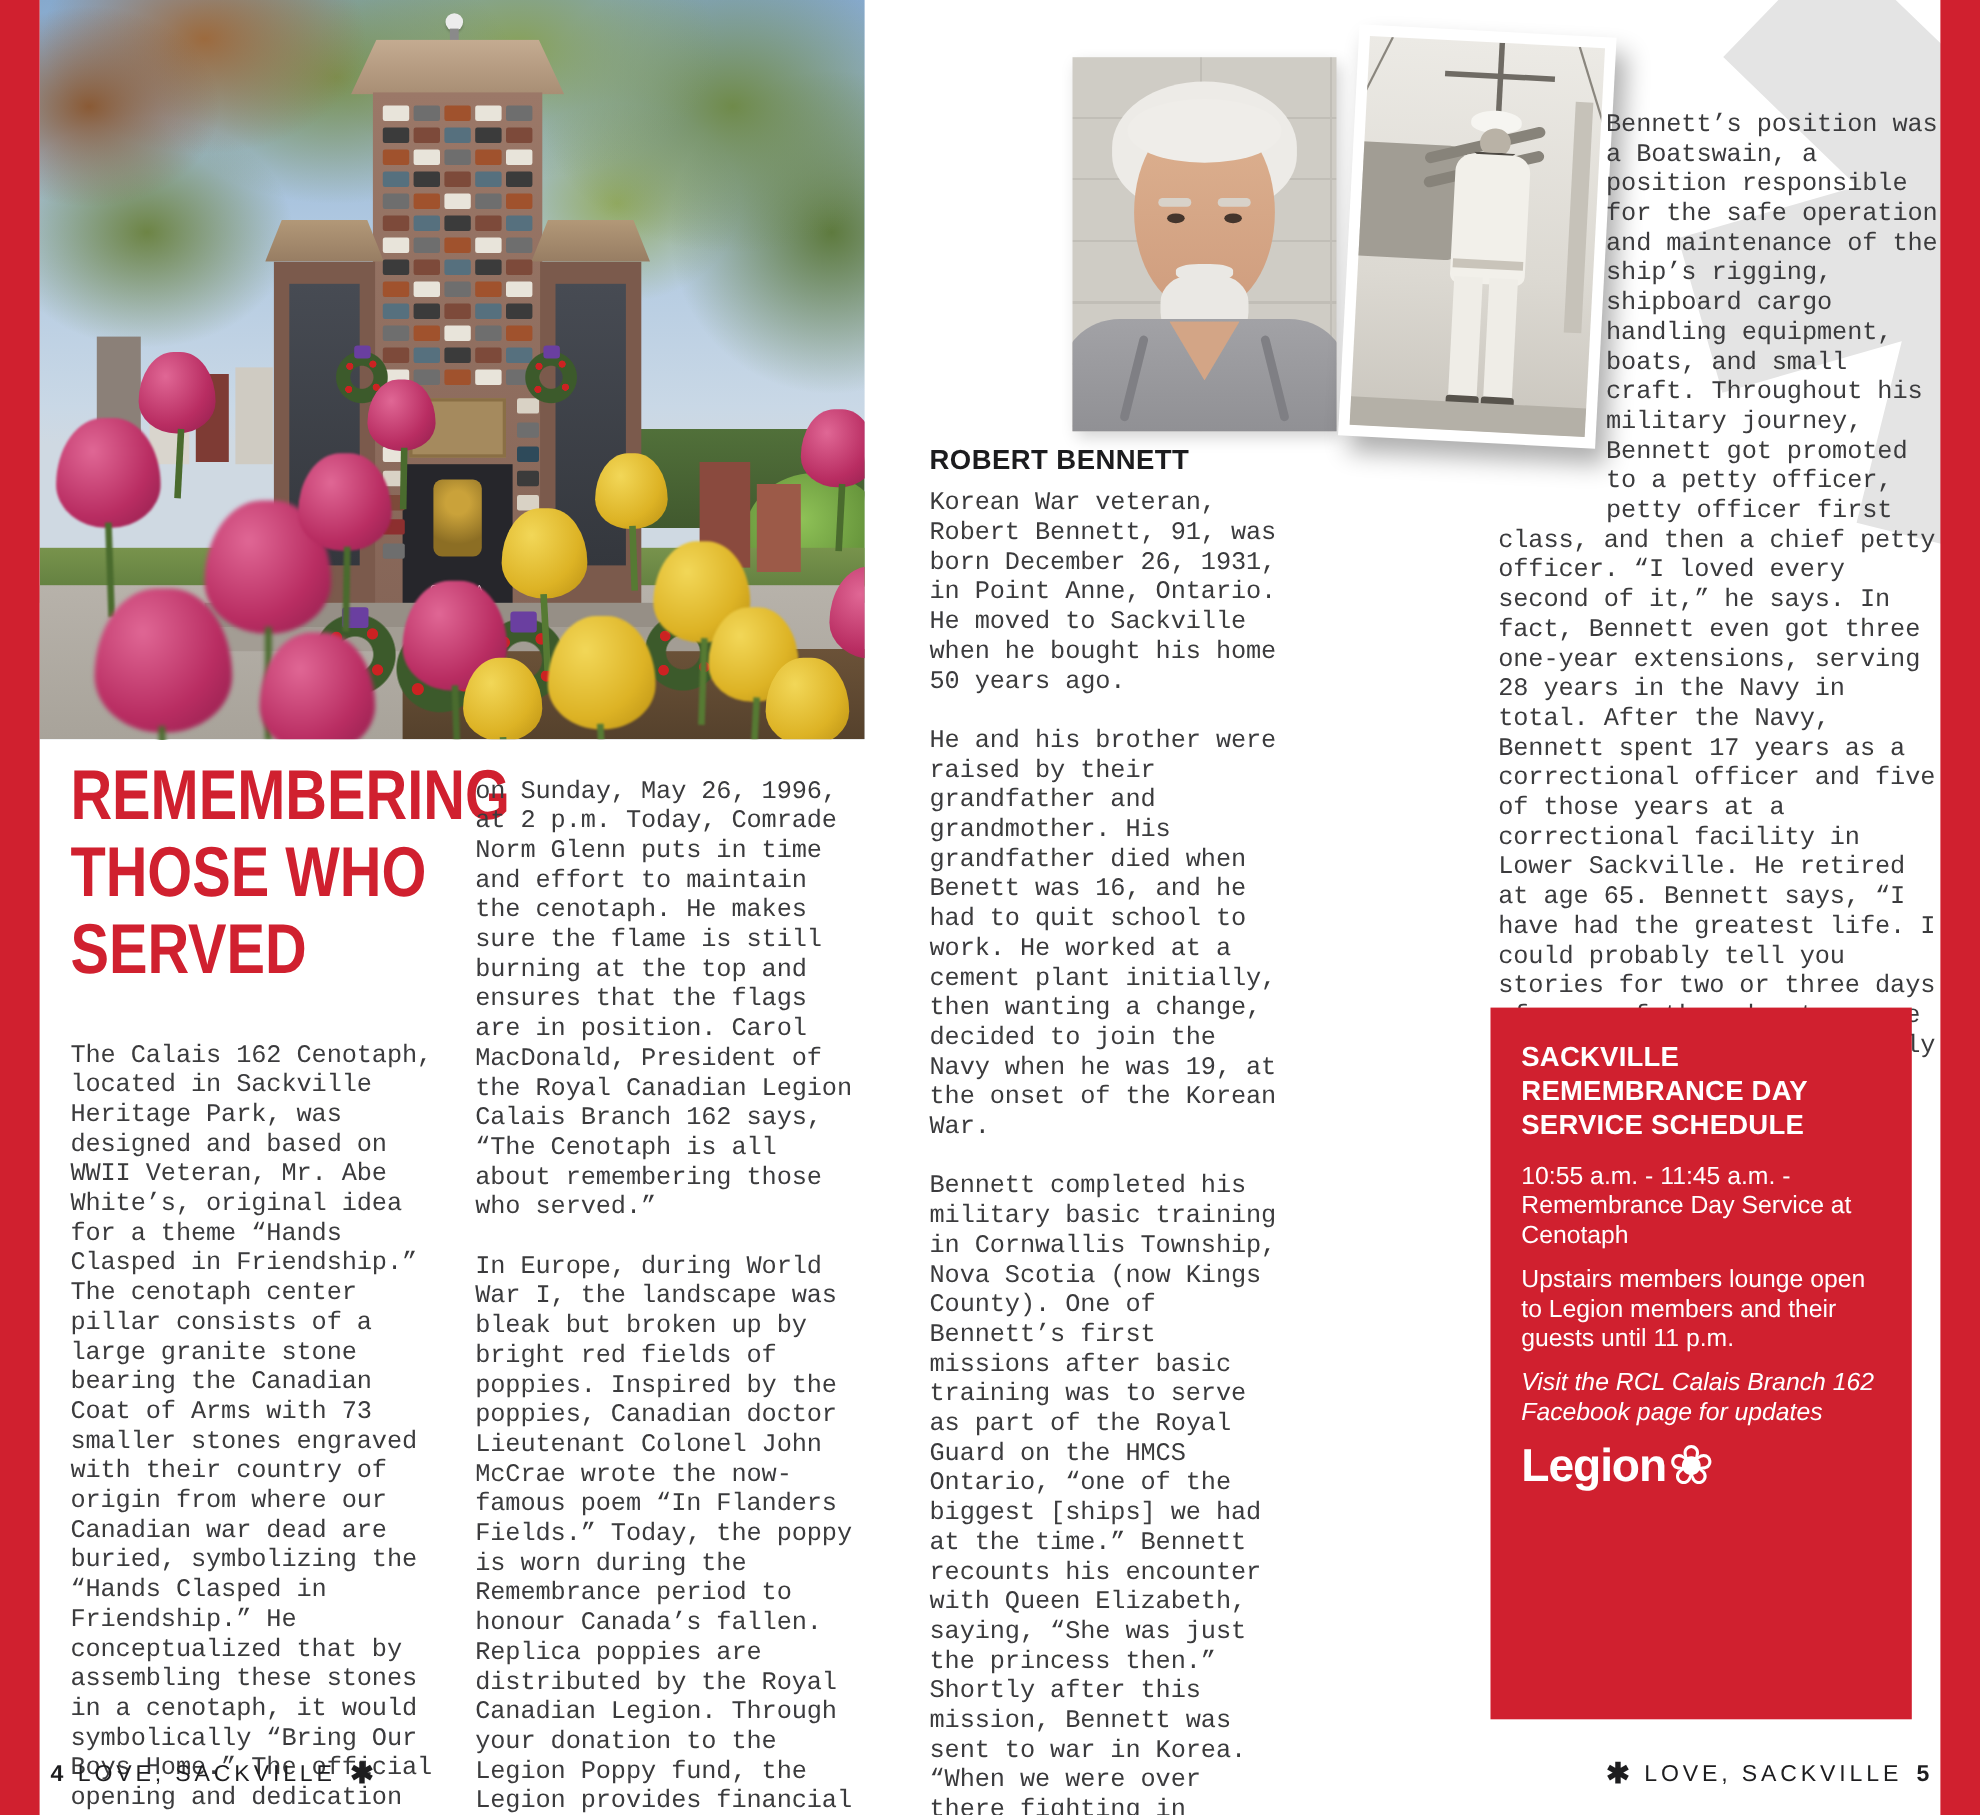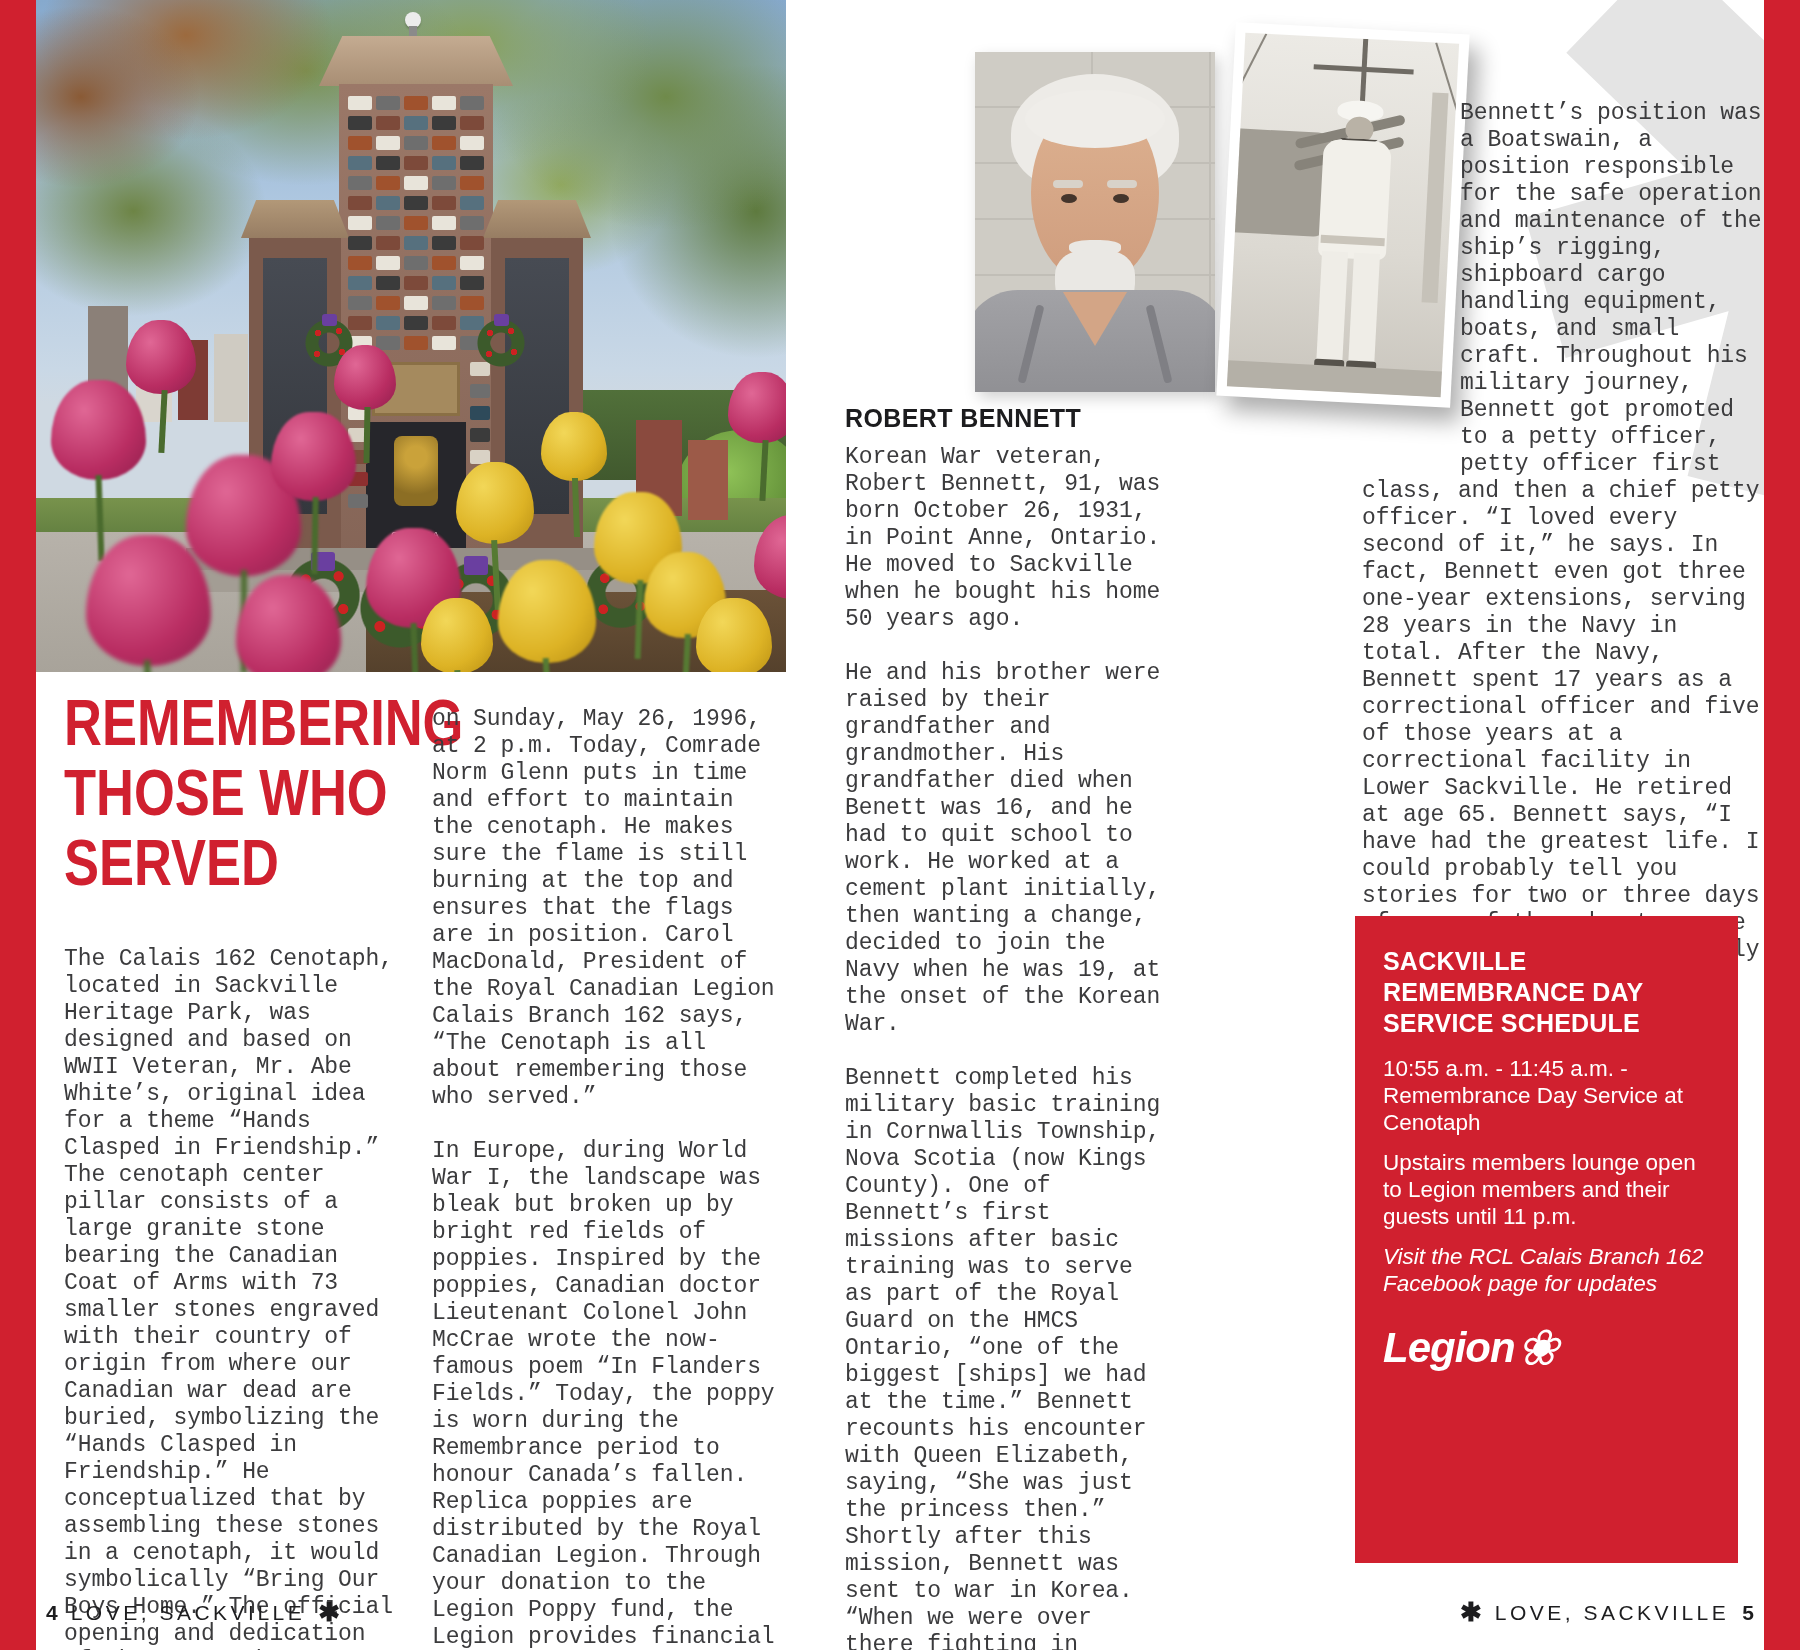--- a/index.html
+++ b/index.html
@@ -29,21 +29,21 @@
   #rcol1{left:845px;top:444px;width:322px;}
   #rcol2{left:1362px;top:100px;width:400px;z-index:3;}
   .photo-spacer{float:left;width:98px;height:352px;}
 
   
   #schedule{position:absolute;left:1355px;top:916px;width:383px;height:647px;background:var(--accent);
             color:#fff;box-sizing:border-box;padding:30px 28px;z-index:6;}
   .sched-heading{font-size:25px;font-weight:800;line-height:31px;margin-bottom:16px;letter-spacing:0.2px;}
   .sched-item{font-size:22.5px;line-height:27px;margin-bottom:13px;}
   .sched-note{font-size:22.5px;line-height:27px;font-style:italic;margin-bottom:10px;}
-  .legion-row{display:flex;align-items:center;margin-top:26px;font-style:italic;}
+  .legion-row{display:flex;align-items:center;margin-top:10px;}
   .legion-word{font-size:42px;font-weight:800;letter-spacing:-1px;line-height:1;}
   .poppy{font-size:50px;line-height:1;margin-left:2px;}
 
   
   .footer{position:absolute;top:1597px;z-index:8;display:flex;align-items:center;gap:13px;
           font-size:21px;letter-spacing:3.5px;color:#1d1d1f;}
   #footer-left{left:46px;}
   #footer-right{right:46px;}
   .page-num{font-weight:800;letter-spacing:0;}
   .ast{font-size:26px;letter-spacing:0;font-weight:700;}
@@ -362,21 +362,21 @@
       <div class="n-leg1"></div>
       <div class="n-leg2"></div>
       <div class="n-boot1"></div>
       <div class="n-boot2"></div>
       <div class="n-deck"></div>
     </div>
   </div>
 
   <div id="profile-heading">ROBERT BENNETT</div>
   <div class="body-text" id="rcol1">
-    <p>Korean War veteran, Robert Bennett, 91, was born October 26, 1931, in Point Anne, Ontario. He moved to Sackville when he bought his home 50 years ago.</p>
+    <p>Korean War veteran, Robert Bennett, 91, was born December 26, 1931, in Point Anne, Ontario. He moved to Sackville when he bought his home 50 years ago.</p>
     <p>He and his brother were raised by their grandfather and grandmother. His grandfather died when Benett was 16, and he had to quit school to work. He worked at a cement plant initially, then wanting a change, decided to join the Navy when he was 19, at the onset of the Korean War.</p>
     <p>Bennett completed his military basic training in Cornwallis Township, Nova Scotia (now Kings County). One of Bennett’s first missions after basic training was to serve as part of the Royal Guard on the HMCS Ontario, “one of the biggest [ships] we had at the time.”  Bennett recounts his encounter with Queen Elizabeth, saying, “She was just the princess then.”  Shortly after this mission, Bennett was sent to war in Korea. “When we were over there fighting in Korea, we’d go on patrols for 21 days and then come back to Sasebo, Japan.”  Bennett fondly recalls some of the ships he got to be on after the Korean War, such as the HMCS Mi’kmaq and HMCS Iroquois, known as “tribal class” destroyers, named after Indigenous tribes in Canada. “They were second world war vintage, they weren’t like the ones now. We had to sleep in hammocks hanging from the deck head!”</p>
   </div>
 
   <div class="body-text" id="rcol2">
     <div class="photo-spacer"></div>
     <p>Bennett’s position was a Boatswain, a position responsible for the safe operation and maintenance of the ship’s rigging, shipboard cargo handling equipment, boats, and small craft. Throughout his military journey, Bennett got promoted to a petty officer, petty officer first class, and then a chief petty officer. “I loved every second of it,” he says. In fact, Bennett even got three one-year extensions, serving 28 years in the Navy in total. After the Navy, Bennett spent 17 years as a correctional officer and five of those years at a correctional facility in Lower Sackville. He retired at age 65. Bennett says, “I have had the greatest life. I could probably tell you stories for two or three days of some of the adventures we had.” Bennett has many family members who have served, including his grandfather, great grandfather, and five uncles.</p>
   </div>
 
   <div id="schedule">

